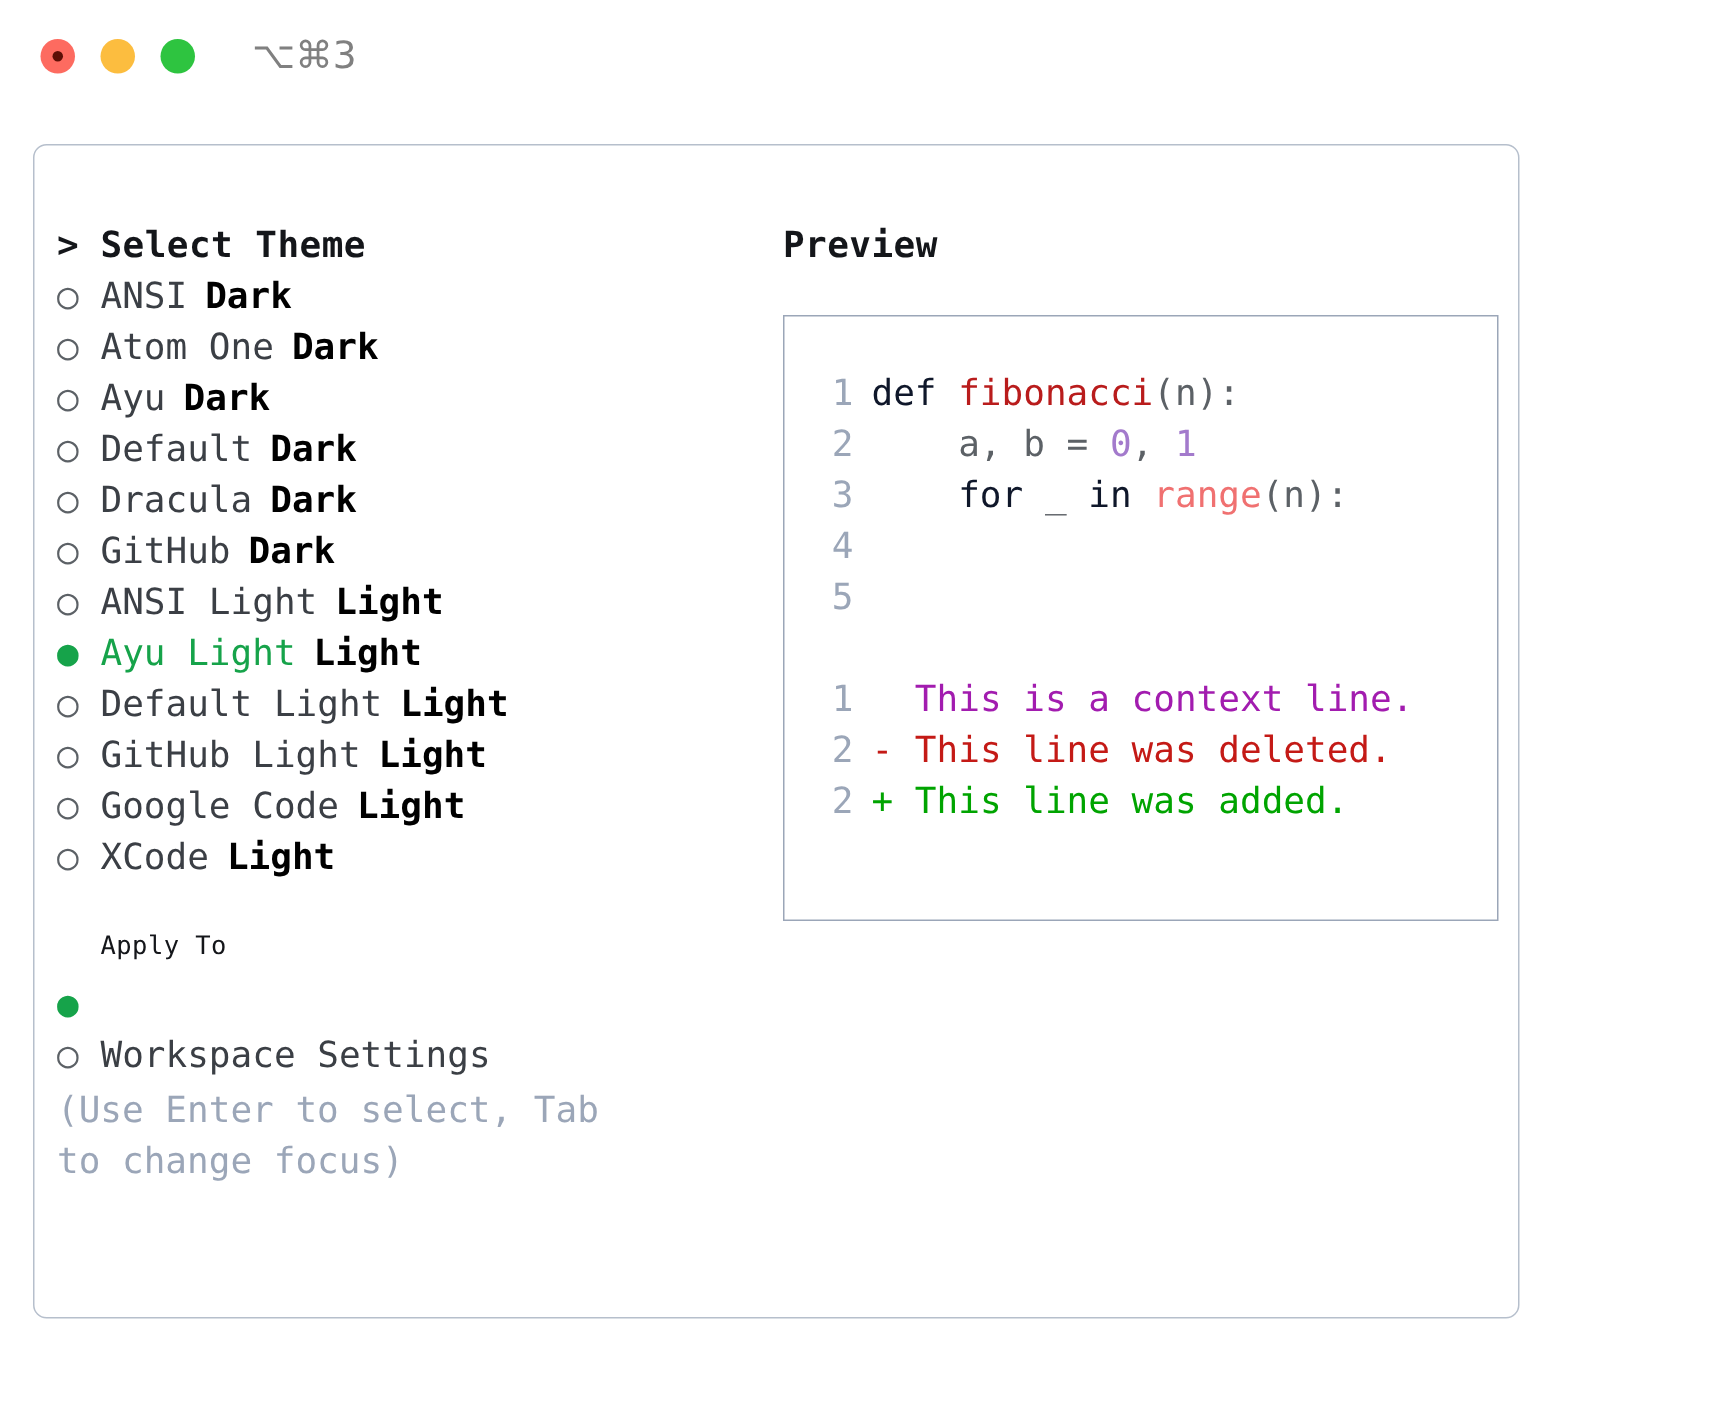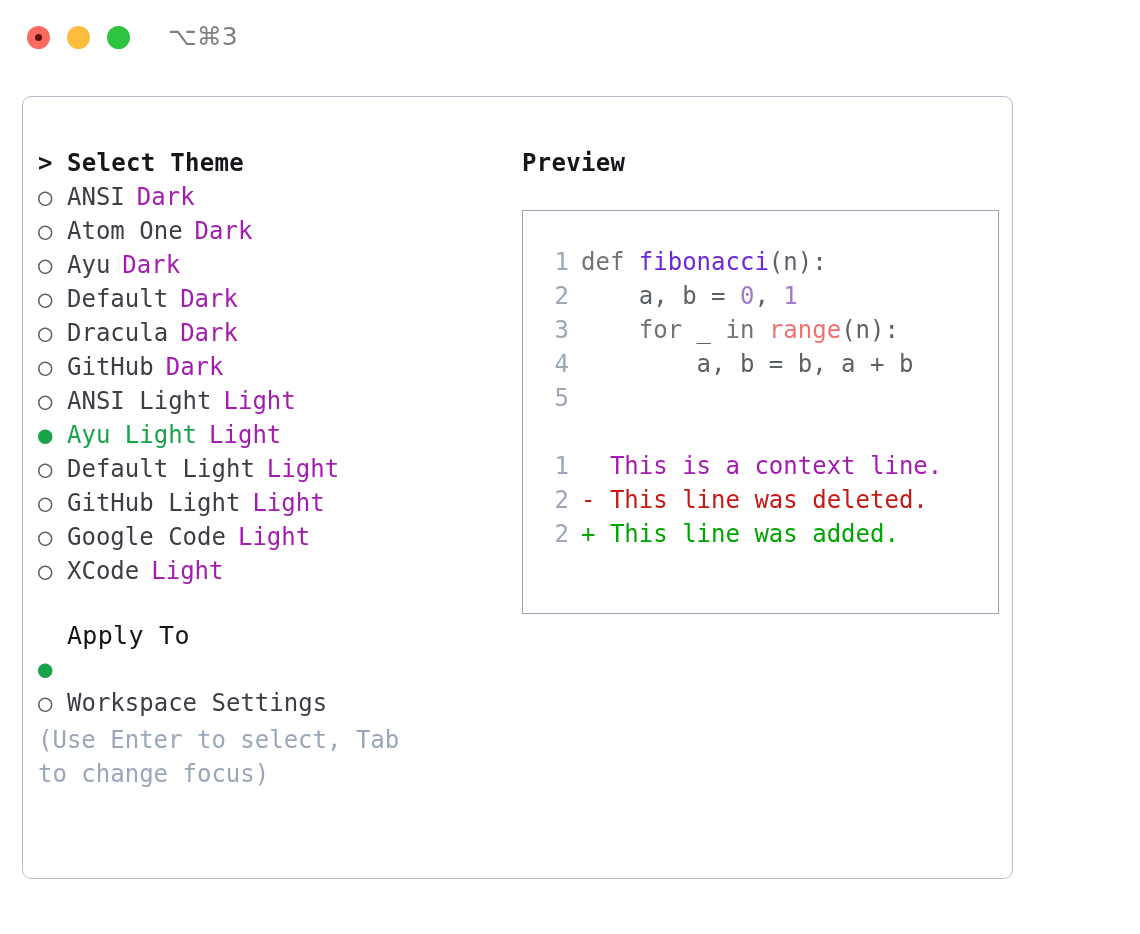--- a/index.html
+++ b/index.html
@@ -114,28 +114,29 @@
     display: inline-block;
     width: 29px;
     flex: 0 0 29px;
     color: #5c6166;
   }
   .bullet.selected { color: #16a34a; }
 
   .theme-name { color: #3b3f45; }
   .theme-name.selected { color: #16a34a; text-align: right; }
   .theme-tag {
-    color: #a21caf;
+    color: #000000;
     margin-left: 12px;
+    font-weight: bold;
   }
 
   #apply-to-block { margin-top: 30px; }
   #apply-to-header {
     padding-left: 29px;
-    font-size: 25px;
+    font-size: 17px;
     height: 34px;
     color: #14161a;
     letter-spacing: 0.3px;
   }
 
   #hint-text {
     font-size: 24px;
     line-height: 34px;
     color: #9ba6b8;
     width: 400px;
@@ -176,22 +177,22 @@
   .lineno {
     display: inline-block;
     width: 30px;
     text-align: right;
     color: #9ba6b8;
     flex: 0 0 30px;
     margin-right: 12px;
   }
   .code-text { color: #5c6166; }
 
-  .tok-kw   { color: #737373; }
-  .tok-fn   { color: #6d28d9; }
+  .tok-kw   { color: #0f172a; }
+  .tok-fn   { color: #b91c1c; }
   .tok-num  { color: #a37acc; }
   .tok-bi   { color: #f07171; }
   .tok-plain{ color: #5c6166; }
 
   .diff-gap { height: 34px; }
   .diff-ctx { color: #a21caf; }
   .diff-del { color: #c41a16; }
   .diff-add { color: #00a400; }
 </style>
 </head>
@@ -244,21 +245,21 @@
     </div>
 
     <div id="right-column">
       <div id="preview-header">Preview</div>
 
       <div id="preview-box">
         <div id="code-block">
             <div class="code-line"><span class="lineno">1</span><span class="code-text"><span class="tok-kw">def </span><span class="tok-fn">fibonacci</span><span class="tok-plain">(n):</span></span></div>
             <div class="code-line"><span class="lineno">2</span><span class="code-text"><span class="tok-plain">    a, b = </span><span class="tok-num">0</span><span class="tok-plain">, </span><span class="tok-num">1</span></span></div>
             <div class="code-line"><span class="lineno">3</span><span class="code-text"><span class="tok-plain">    </span><span class="tok-kw">for</span><span class="tok-plain"> _ </span><span class="tok-kw">in</span><span class="tok-plain"> </span><span class="tok-bi">range</span><span class="tok-plain">(n):</span></span></div>
-            <div class="code-line"><span class="lineno">4</span><span class="code-text"><span class="tok-plain">        a, b = b, a + b</span></span></div>
+            <div class="code-line"><span class="lineno">4</span></div>
             <div class="code-line"><span class="lineno">5</span></div>
           </div>
         <div class="diff-gap"></div>
         <div id="diff-block">
             <div class="code-line"><span class="lineno">1</span><span class="diff-ctx"> </span><span> </span><span class="diff-ctx">This is a context line.</span></div>
             <div class="code-line"><span class="lineno">2</span><span class="diff-del">-</span><span> </span><span class="diff-del">This line was deleted.</span></div>
             <div class="code-line"><span class="lineno">2</span><span class="diff-add">+</span><span> </span><span class="diff-add">This line was added.</span></div>
           </div>
       </div>
     </div>

